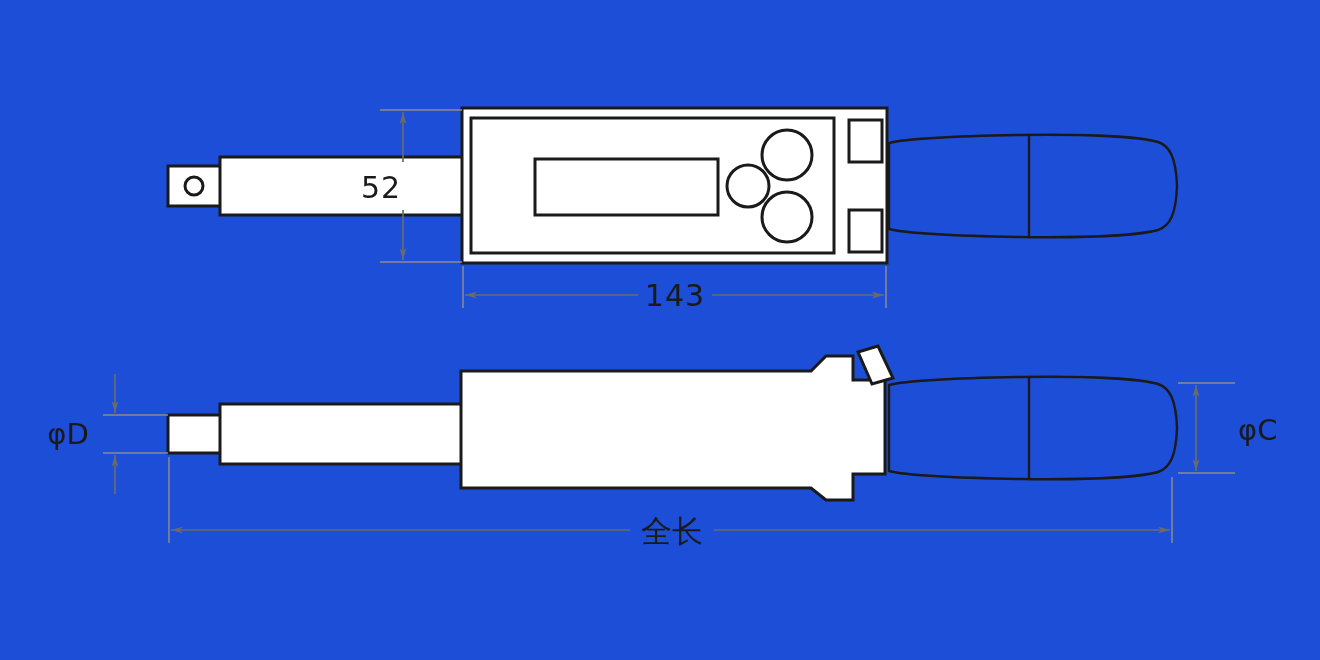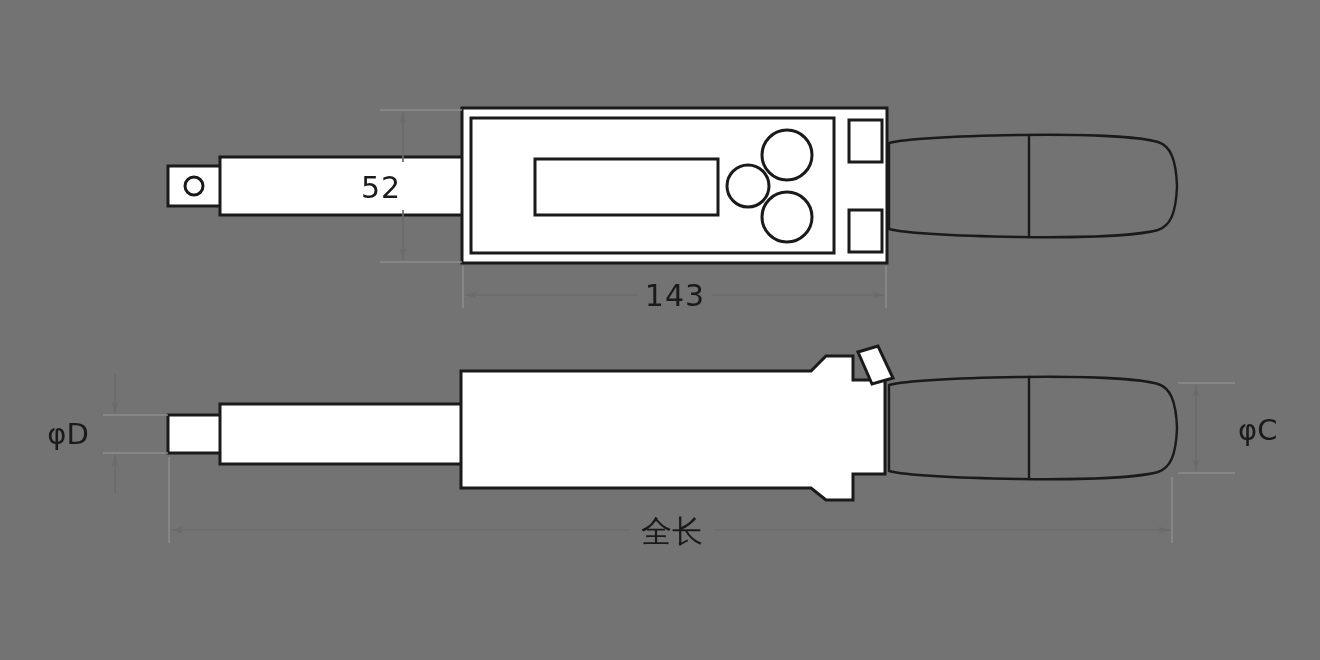--- a/index.html
+++ b/index.html
@@ -8,21 +8,21 @@
     padding: 0;
     background: #ffffff;
   }
   body {
     font-family: "DejaVu Sans", "Liberation Sans", sans-serif;
   }
   #drawing-root {
     position: relative;
     width: 1320px;
     height: 660px;
-    background: #737373;
+    background: #1d4ed8;
     overflow: hidden;
   }
   svg.dwg {
     display: block;
     width: 1320px;
     height: 660px;
   }
   .part-line {
     fill: none;
     stroke: #1a1a1a;

